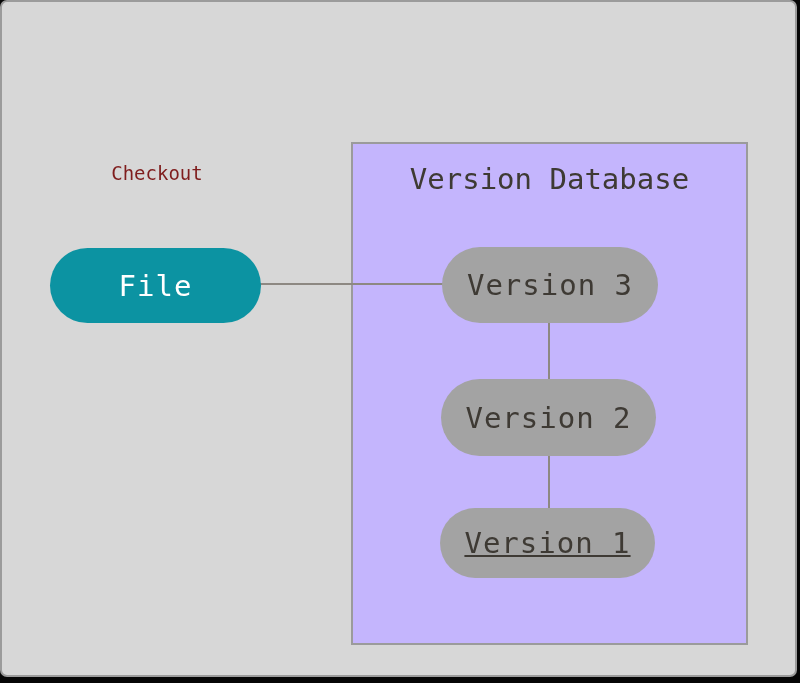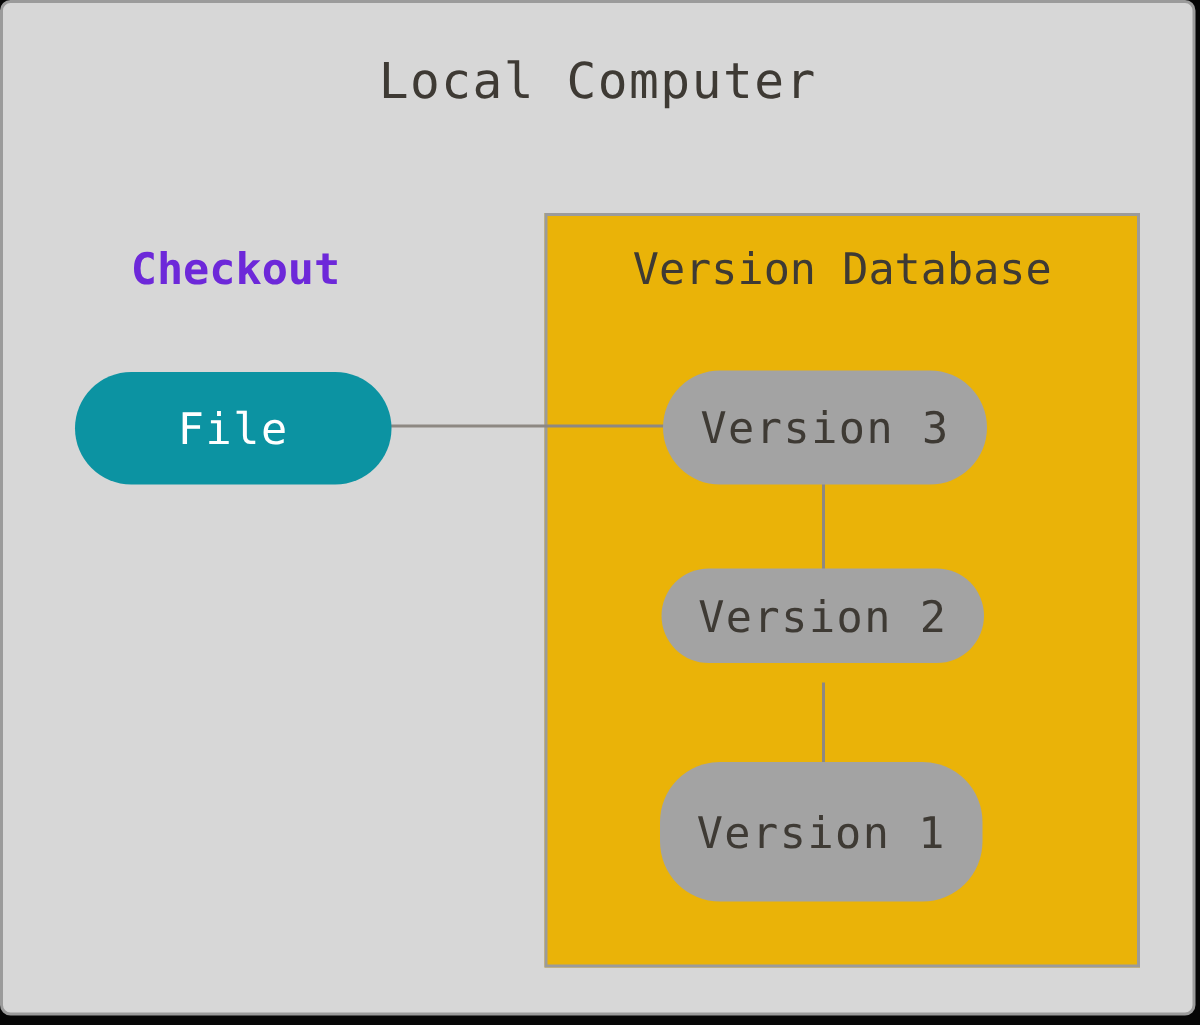--- a/index.html
+++ b/index.html
@@ -26,40 +26,38 @@
     top: 32px;
     left: 0;
     width: 100%;
     text-align: center;
     font-size: 33px;
     color: #3e3a34;
     letter-spacing: 1px;
   }
   .label {
     position: absolute;
-    font-size: 29px;
-    color: #6d28d9;
-    font-weight: bold;
+    font-size: 19px;
+    color: #7f1d1d;
   }
   .checkout-label {
     top: 160px;
     left: 0;
     width: 310px;
     text-align: center;
   }
   .vdb-box {
     position: absolute;
     left: 349px;
     top: 140px;
     width: 397px;
     height: 503px;
     box-sizing: border-box;
-    background: #eab308;
+    background: #c4b5fd;
     border: 2px solid #9b9b9b;
-    margin-left: 12px;
   }
   .vdb-label {
     position: static;
     display: block;
     margin-top: 18px;
     width: 100%;
     text-align: center;
     font-size: 29px;
     color: #3e3a34;
   }
@@ -85,29 +83,28 @@
     width: 211px;
     height: 75px;
     background: #0c93a2;
     color: #ffffff;
   }
   .pill.version {
     background: #a3a3a3;
     color: #3e3a34;
   }
   .pill.v3 { left: 440px; top: 245px; width: 216px; height: 76px; }
-  .pill.v2 { left: 439px; top: 377px; width: 215px; height: 63px; }
-  .pill.v1 { left: 438px; top: 506px; width: 215px; height: 93px; }
+  .pill.v2 { left: 439px; top: 377px; width: 215px; height: 77px; }
+  .pill.v1 { left: 438px; top: 506px; width: 215px; height: 70px; text-decoration: underline; }
 </style>
 </head>
 <body>
 
 <div class="canvas">
 
-  <div class="title">Local Computer</div>
 
   <div class="label checkout-label">Checkout</div>
 
   <div class="vdb-box">
     <div class="vdb-label">Version Database</div>
   </div>
 
   <div class="connector h-file-v3"></div>
   <div class="connector v-v3-v2"></div>
   <div class="connector v-v2-v1"></div>

